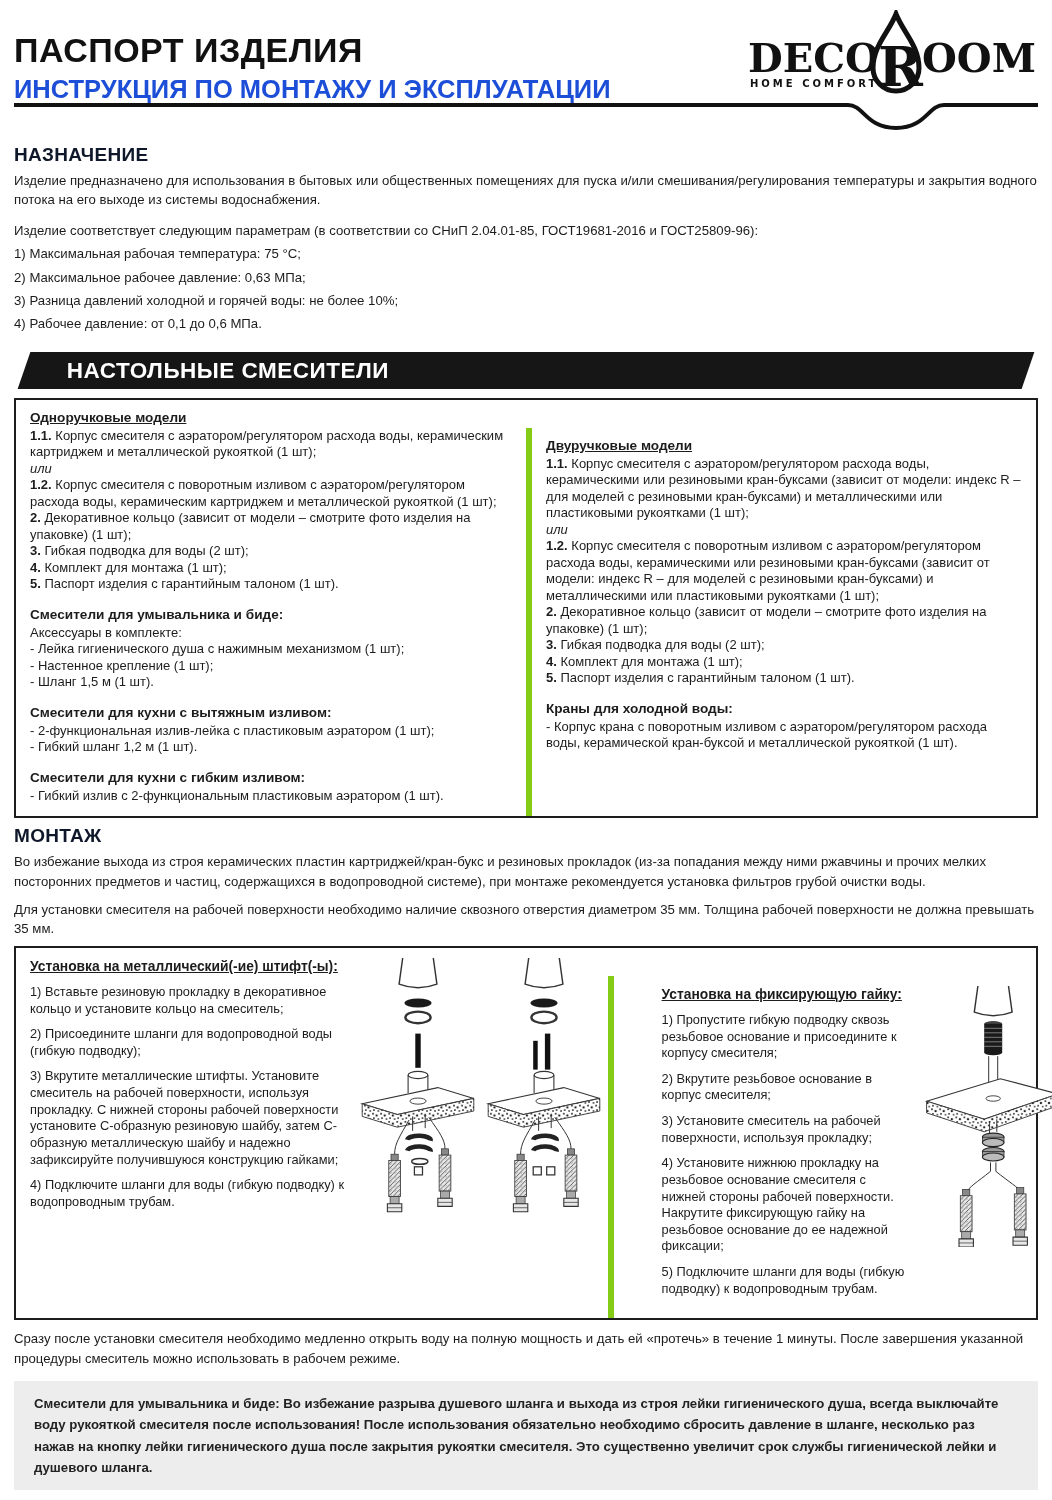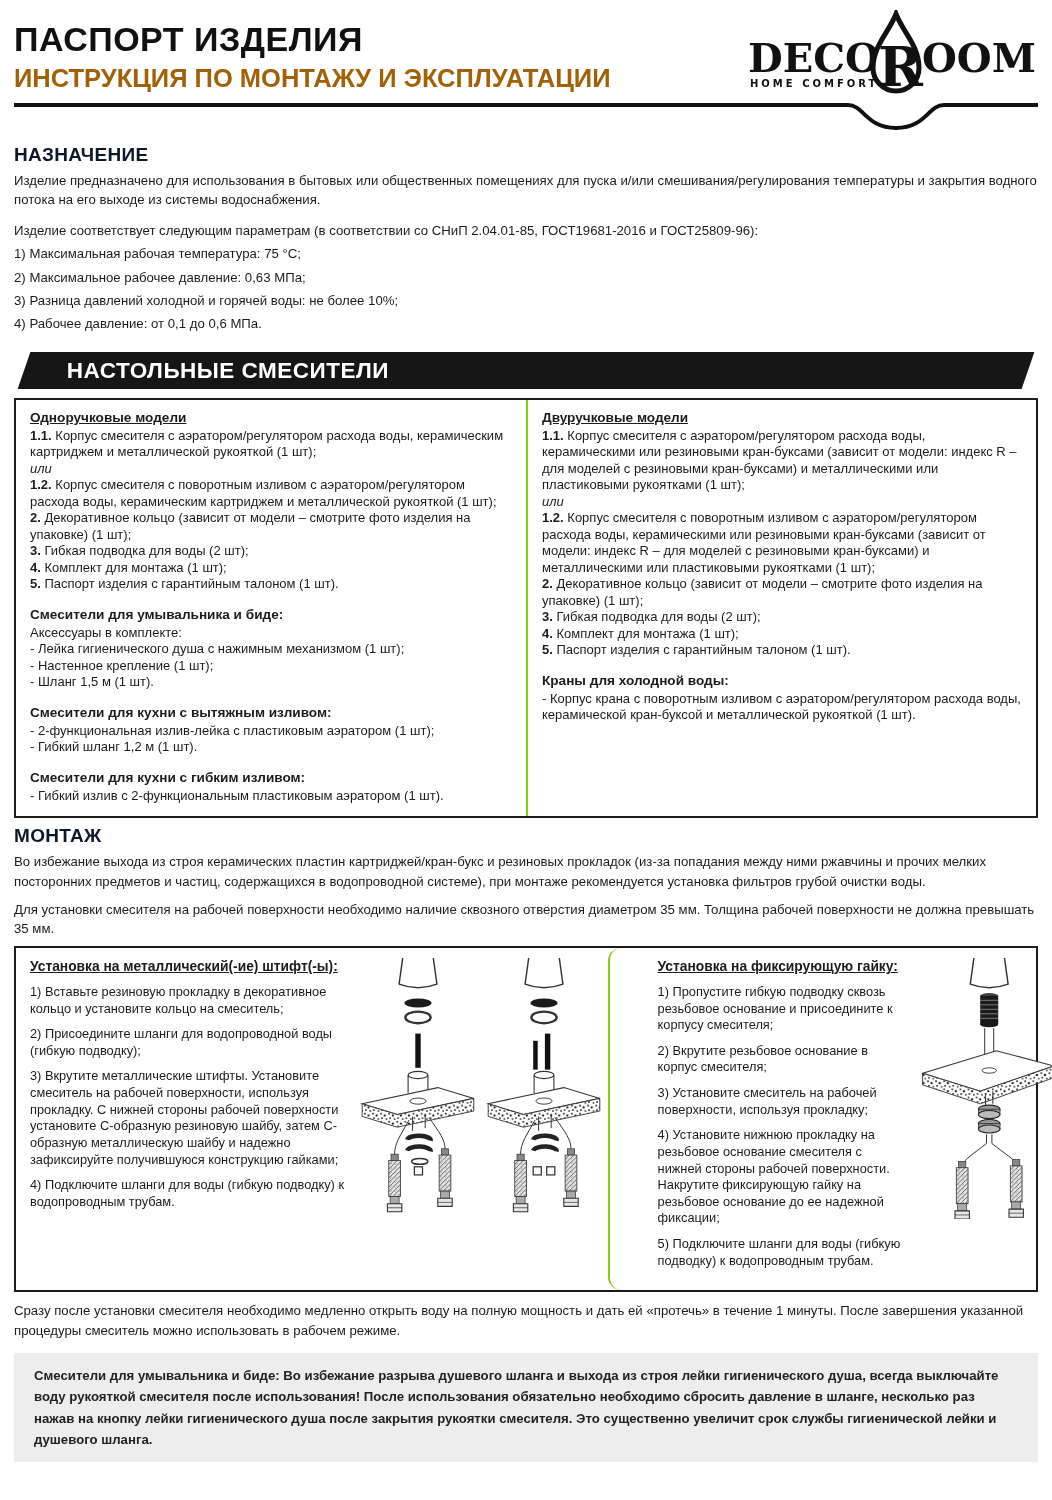--- a/index.html
+++ b/index.html
@@ -2,51 +2,51 @@
 <html><head>
 <meta charset="utf-8">
 <style>
   * { box-sizing: border-box; margin: 0; padding: 0; }
   body { margin:0; background:#fff; font-family:"Liberation Sans", sans-serif; color:#1c1c1c; }
   .page { width:1052px; height:1500px; padding:12px 14px 0; overflow:hidden; background:#fff; position:relative; }
 
   
   .hdr { display:flex; justify-content:space-between; align-items:flex-start; height:86px; }
   .hdr-titles { padding-top:10px; }
-  .t1 { font-size:34px; font-weight:bold; letter-spacing:0.5px; color:#111; line-height:1.05; }
-  .t2 { font-size:25.5px; font-weight:bold; color:#a16207; line-height:1.3; margin-top:4px; }
+  .t1 { font-size:34px; font-weight:bold; letter-spacing:0.5px; color:#111; line-height:1.05;margin-top:11px; }
+  .t2 { font-size:25.5px; font-weight:bold; color:#1d4ed8; line-height:1.3; margin-top:4px; }
   .logo { width:292px; height:96px; flex:0 0 auto; margin-top:-2px; }
   .rule { display:block; margin-top:4px; }
 
   
   .sec-h { font-size:19px; font-weight:bold; color:#0f172a; letter-spacing:0.3px; }
   .body-p { font-size:13.2px; line-height:1.45; margin-top:5px; }
   .params { margin-top:11px; font-size:13.2px; line-height:1.6; }
   .params p { margin:2px 0; }
 
   
   .banner { height:37px; margin:18px 10px 0 10px; background:#161616; transform:skewX(-19deg); }
   .banner span { display:block; transform:skewX(19deg); color:#fff; font-weight:bold; font-size:22.5px; letter-spacing:0.5px; padding:6px 0 0 42px; }
 
   .kompl-h { margin-top:16px; }
 
   
   .tbl { border:2px solid #1d1d1d; display:flex; margin-top:9px; }
   .tbl .cell { padding:10px 14px 12px; }
-  .tbl .cell + .cell { border-left:2px solid #84cc16; }
+  .tbl .cell + .cell { border-left:6px solid #84cc16;margin-top:28px; }
   .t50 { width:50%; }
   .cell .blk-h { font-size:13.6px; font-weight:bold; margin-bottom:3px;text-decoration:underline; }
   .cell p.it { font-size:13px; line-height:16.5px; }
   .cell p.or { font-size:13px; line-height:16.5px; font-style:italic; }
   .cell .sub-h { font-size:13.6px; font-weight:bold; margin-top:14px; margin-bottom:3px; }
   .cell p.ln { font-size:13px; line-height:16.5px; }
 
   
   .inst { margin-top:8px; min-height:292px; }
-  .inst .cell { display:flex;border-radius:13px; }
+  .inst .cell { display:flex; }
   .inst .c-left  { width:58%; }
   .inst .c-right { width:42%;padding-left:48px; }
   .inst .txt { font-size:12.8px; line-height:1.3; }
   .inst .c-left  .txt { width:325px; flex:0 0 auto; }
   .inst .c-right .txt { width:252px; flex:0 0 auto; }
   .inst .txt .blk-h { font-size:13.8px; margin-bottom:8px; }
   .inst .txt p.st { margin-bottom:9px; }
   .inst .dgm-wrap { display:flex; flex:1; justify-content:space-evenly; align-items:flex-start; }
   svg.dgm { display:block; }
 

